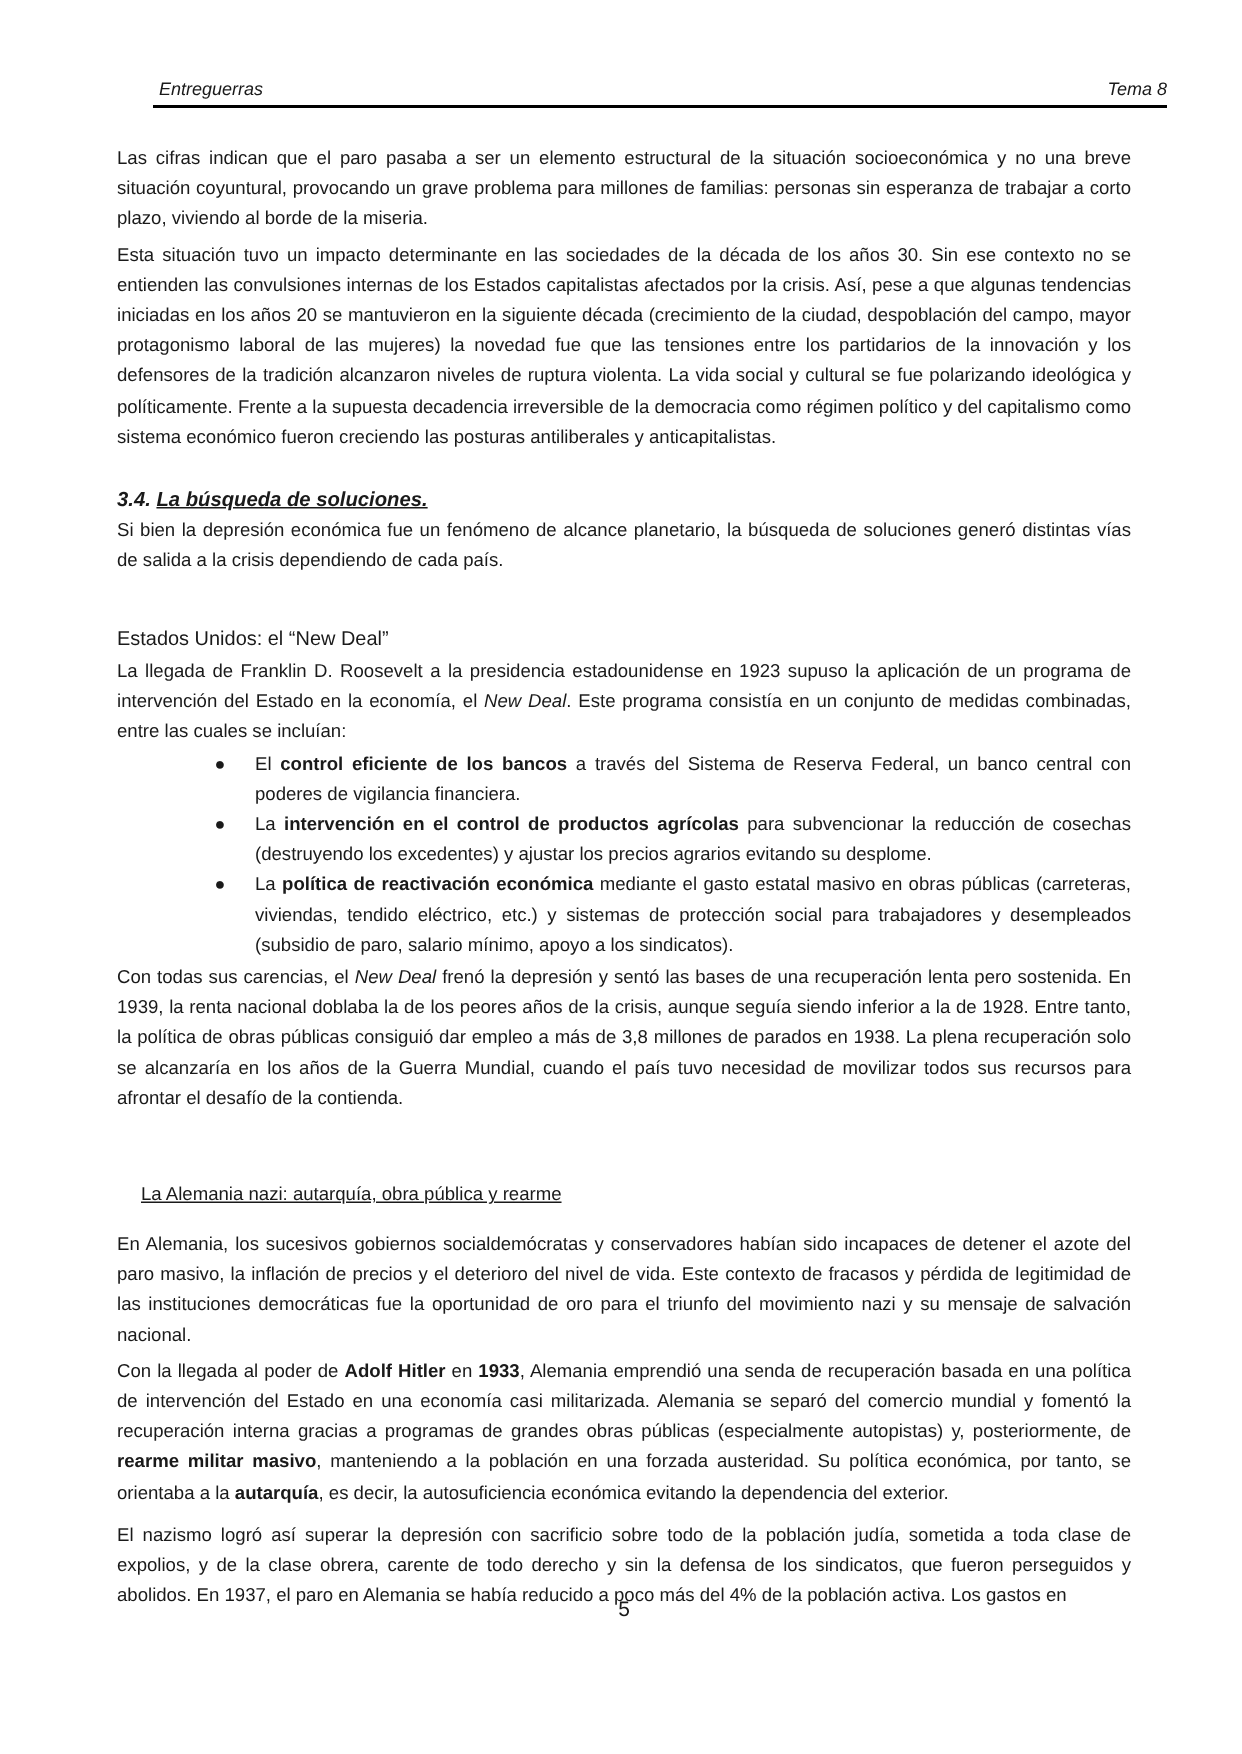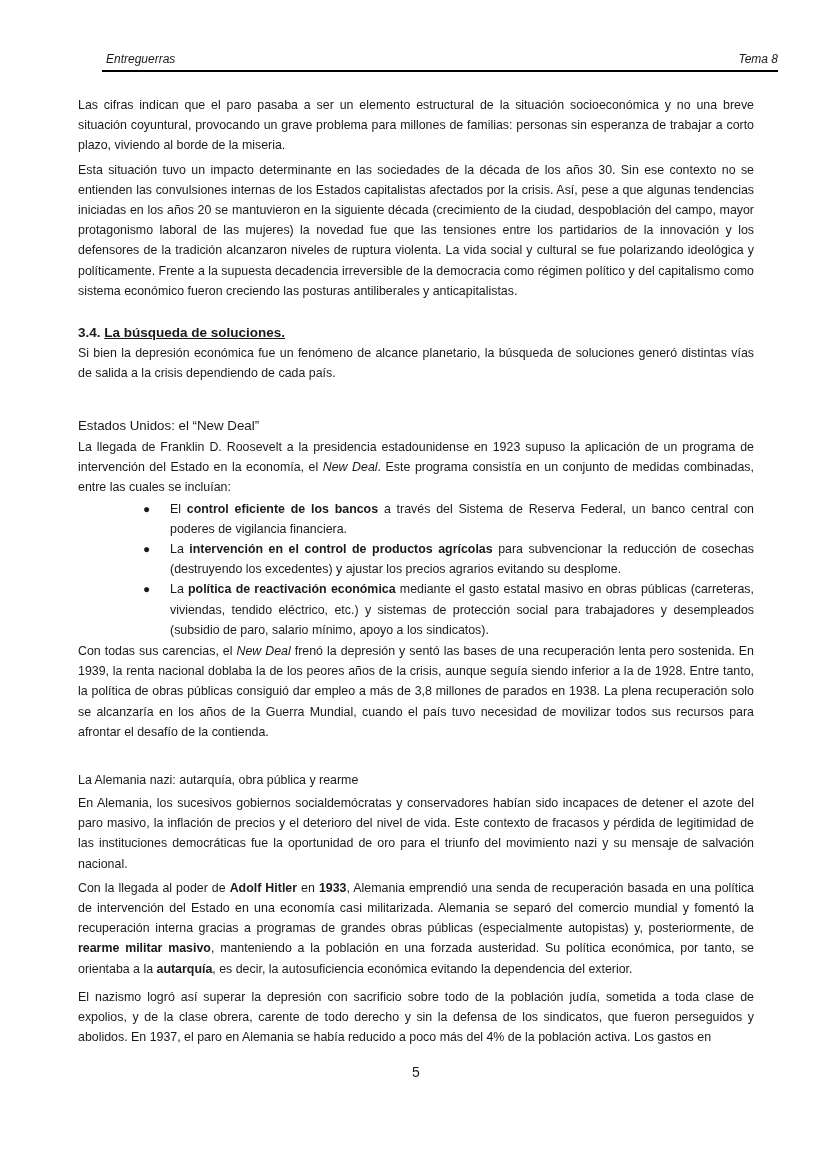--- a/index.html
+++ b/index.html
@@ -5,24 +5,24 @@
   html, body { margin: 0; padding: 0; background: #ffffff; }
   body { width: 828px; height: 1169px; position: relative; overflow: hidden;
          font-family: "Liberation Sans", "DejaVu Sans", sans-serif; color: #1a1a1a; }
   .page { position: absolute; left: 78px; top: 0; width: 676px; }
   .header { position: absolute; top: 50px; left: 0; width: 676px; height: 20px;
             border-bottom: 2.5px solid #000; font-style: italic; font-size: 12px; margin-left: 24px; }
   .header .left { position: absolute; left: 4px; top: 2px; }
   .header .right { position: absolute; right: 0; top: 2px; }
   .p { font-size: 12.4px; line-height: 20.2px; text-align: justify; margin: 0; }
   .block { position: absolute; left: 0; width: 676px; }
-  .h3 { font-size: 13.5px; font-weight: bold; margin: 0; }
+  .h3 { font-size: 13.5px; font-weight: bold; margin: 0; font-style: italic; }
   .h3 u { text-decoration: underline; }
   .sub { font-size: 13.3px; margin: 0; }
-  .sub2 { font-size: 12.4px; margin: 0; }
+  .sub2 { font-size: 12.4px; text-decoration: underline; margin: 16px; }
   ul.bullets { list-style: none; margin: 0; padding: 0; }
   ul.bullets li { position: relative; padding-left: 92px; font-size: 12.4px; line-height: 20.2px; text-align: justify; }
   ul.bullets li .dot { position: absolute; left: 65px; top: 0; font-size: 12px; }
   .pagenum { position: absolute; top: 1064px; left: 0; width: 676px; text-align: center; font-size: 14px; }
 </style>
 </head>
 <body>
 
 <div class="page">
 

